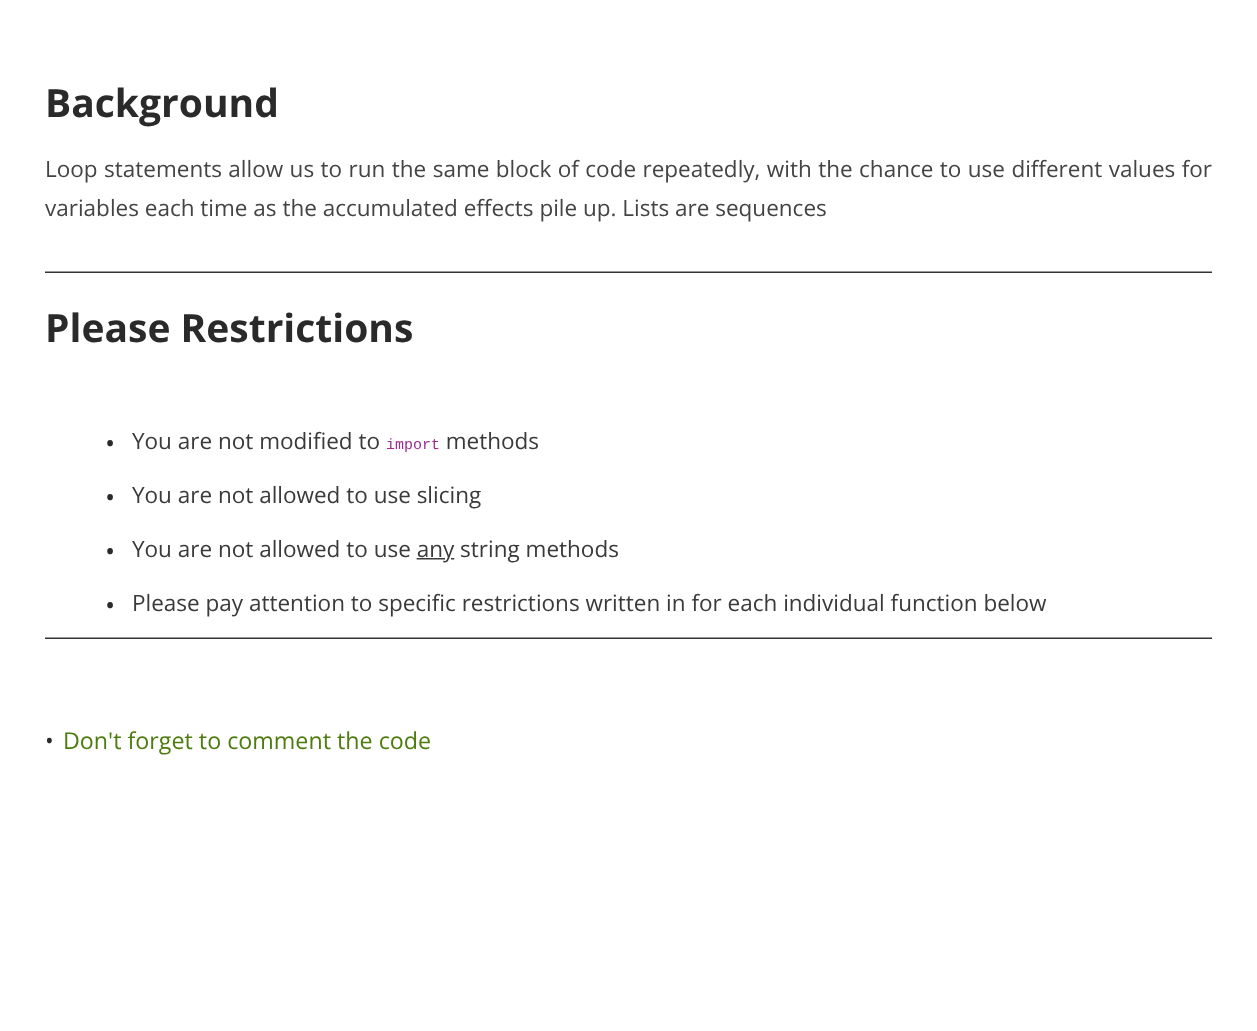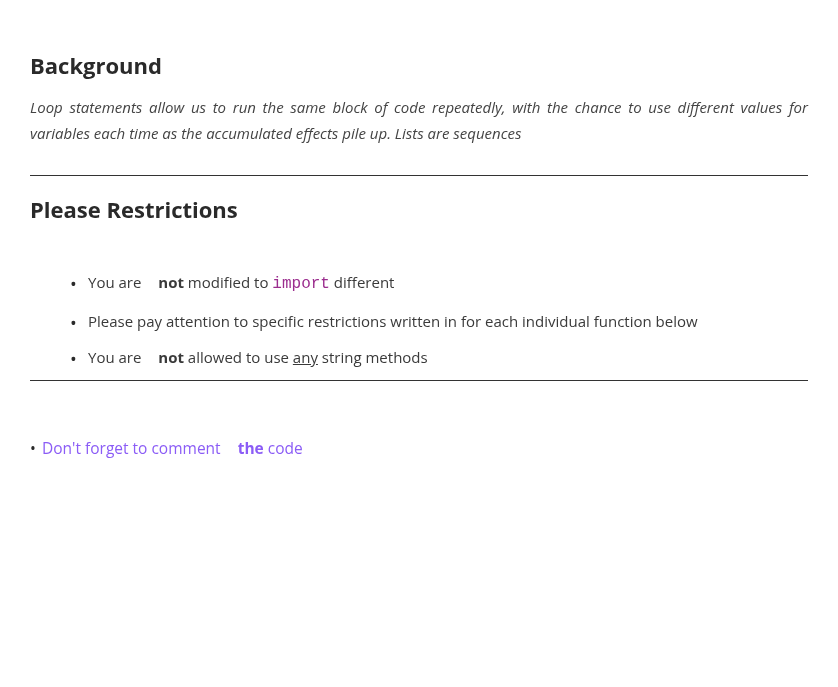--- a/index.html
+++ b/index.html
@@ -8,31 +8,30 @@
       box-sizing: border-box;
     }
     body {
       font-family: -apple-system, BlinkMacSystemFont, 'Segoe UI', 'Open Sans', sans-serif;
       background: #ffffff;
       color: #3a3a3a;
       width: 838px;
       padding: 50px 30px 30px 30px;
     }
     h2 {
-      font-size: 22px;
+      font-size: 26px;
       font-weight: 700;
       color: #2a2a2a;
       margin-bottom: 14px;
     }
     .background-text {
       font-size: 15px;
       line-height: 1.75;
       color: #444;
       margin-bottom: 24px;
-      font-style: italic;
     }
     .line1 {
       text-align: justify;
     }
     hr {
       border: none;
       border-top: 1px solid #333;
       margin: 18px 0;
     }
     .restrictions-hr {
@@ -65,65 +64,67 @@
       margin-bottom: 55px;
     }
     ul.notes-list {
       list-style: none;
       padding-left: 0;
       margin-top: 10px;
     }
     ul.notes-list li {
       font-size: 15.5px;
       line-height: 1.55;
-      color: #8b5cf6;
+      color: #4d7c0f;
       position: relative;
       padding-left: 12px;
     }
     ul.notes-list li::before {
       content: "•";
       position: absolute;
       left: 0;
       color: #2a2a2a;
     }
     .bold {
-      font-weight: 700;
-      margin-left: 13px;
+      font-weight: 400;
     }
     .code-word {
       font-family: 'Consolas', 'Courier New', monospace;
       color: #9b2d8e;
-      font-size: 16px;
+      font-size: 10px;
     }
     .underline {
       text-decoration: underline;
     }
   </style>
 </head>
 <body>
 
 <h2>Background</h2>
 
 <div class="background-text">
   <div class="line1">Loop statements allow us to run the same block of code repeatedly, with the chance to use different values for variables each time as the accumulated effects pile up. Lists are sequences</div>
 </div>
 
 <hr class="restrictions-hr">
 
 <h2>Please Restrictions</h2>
 
 <ul class="main-list">
   <li>
-    <span>You are </span><span class="bold">not</span><span> modified to </span><span class="code-word">import</span><span> different</span>
+    <span>You are </span><span class="bold">not</span><span> modified to </span><span class="code-word">import</span><span> methods</span>
+  </li>
+  <li>
+    <span>You are </span><span class="bold">not</span><span> allowed to use slicing</span>
+  </li>
+  <li>
+    <span>You are </span><span class="bold">not</span><span> allowed to use </span><span class="underline">any</span><span> string methods</span>
   </li>
   <li>
     <span>Please pay attention to specific restrictions written in for each individual function below</span>
-  </li>
-  <li>
-    <span>You are </span><span class="bold">not</span><span> allowed to use </span><span class="underline">any</span><span> string methods</span>
   </li>
 </ul>
 
 <hr class="bottom-hr">
 
 <ul class="notes-list">
   <li>
     <span>Don't forget to comment </span><span class="bold">the</span><span> code</span>
   </li>
 </ul>

